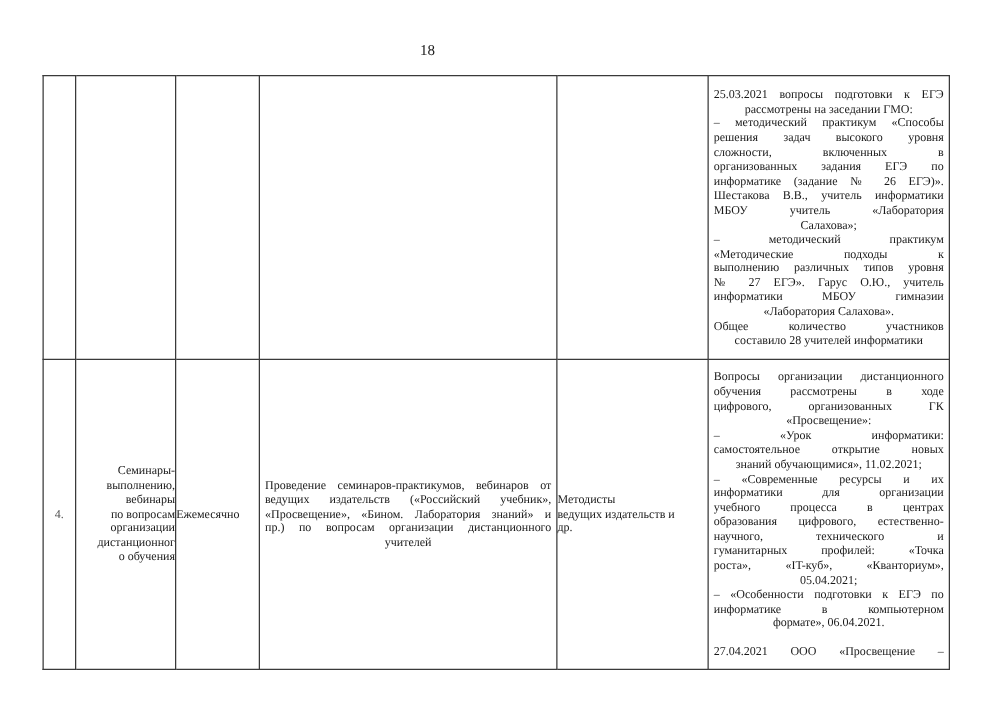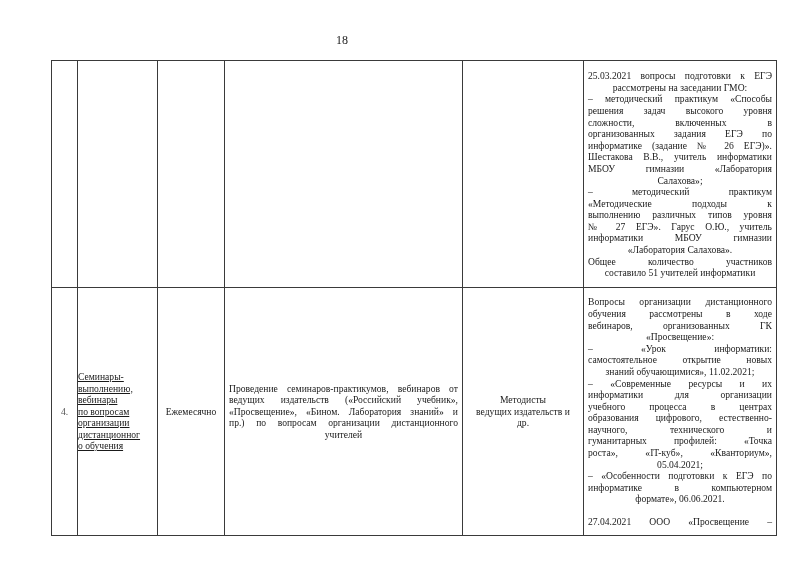--- a/index.html
+++ b/index.html
@@ -1,30 +1,30 @@
 <!DOCTYPE html>
 <html><head>
 <meta charset="utf-8">
 <style>
   html, body { margin:0; padding:0; background:#ffffff; }
   body { width:800px; height:566px; position:relative; overflow:hidden;
          font-family:"Liberation Serif", "DejaVu Serif", serif; color:#1a1a1a; }
   .page-number { position:absolute; top:33px; left:0; width:684px; text-align:center;
                  font-size:12px; }
-  table.doc-table { position:absolute; left:51px; top:60px; width:712px;
+  table.doc-table { position:absolute; left:34px; top:60px; width:712px;
                     border-collapse:collapse; table-layout:fixed; }
   table.doc-table td { border:1px solid #3a3a3a; padding:0; vertical-align:middle;
                        font-size:9.6px; line-height:11.6px; }
   table.doc-table tr.row-a { height:227px; }
   table.doc-table tr.row-b { height:248px; }
   td.c-num { width:25px; text-align:center; color:#555; }
-  td.c-name { width:79px; text-align:left;text-decoration:underline; }
-  td.c-term { width:66px; text-align:center; }
+  td.c-name { width:79px; text-align:right; }
+  td.c-term { width:66px; }
   td.c-desc { width:237px; text-align:justify;margin-left:20px; }
-  td.c-resp { width:120px; text-align:center; }
+  td.c-resp { width:120px; }
   td.c-res { width:184px; text-align:justify; vertical-align:top; }
   .pad { padding:0 4px !important; }
   .res-pad { padding:1px 4px 0 4px !important; }
   .line { display:block; }
   .j { text-align:justify; text-align-last:justify; display:block; }
   .l { text-align:center; display:block; }
   .gap { display:block; height:11px; }
 </style>
 </head>
 <body>
@@ -42,30 +42,30 @@
     <td class="c-res res-pad">
       <div>
             <span class="j">25.03.2021 вопросы подготовки к ЕГЭ</span>
             <span class="l">рассмотрены на заседании ГМО:</span>
             <span class="j">– методический практикум «Способы</span>
             <span class="j">решения задач высокого уровня</span>
             <span class="j">сложности, включенных в</span>
             <span class="j">организованных задания ЕГЭ по</span>
             <span class="j">информатике (задание № 26 ЕГЭ)».</span>
             <span class="j">Шестакова В.В., учитель информатики</span>
-            <span class="j">МБОУ гимназии «Лаборатория</span>
+            <span class="j">МБОУ учитель «Лаборатория</span>
             <span class="l">Салахова»;</span>
             <span class="j">– методический практикум</span>
             <span class="j">«Методические подходы к</span>
             <span class="j">выполнению различных типов уровня</span>
             <span class="j">№ 27 ЕГЭ». Гарус О.Ю., учитель</span>
             <span class="j">информатики МБОУ гимназии</span>
             <span class="l">«Лаборатория Салахова».</span>
             <span class="j">Общее количество участников</span>
-            <span class="l">составило 51 учителей информатики</span>
+            <span class="l">составило 28 учителей информатики</span>
           </div>
     </td>
   </tr>
   <tr class="row-b">
     <td class="c-num">4.</td>
     <td class="c-name">
       <div>
             <span class="line">Семинары-</span>
             <span class="line">выполнению,</span>
             <span class="line">вебинары</span>
@@ -89,35 +89,35 @@
       <div>
             <span class="line">Методисты</span>
             <span class="line">ведущих издательств и</span>
             <span class="line">др.</span>
           </div>
     </td>
     <td class="c-res res-pad">
       <div>
             <span class="j">Вопросы организации дистанционного</span>
             <span class="j">обучения рассмотрены в ходе</span>
-            <span class="j">вебинаров, организованных ГК</span>
+            <span class="j">цифрового, организованных ГК</span>
             <span class="l">«Просвещение»:</span>
             <span class="j">– «Урок информатики:</span>
             <span class="j">самостоятельное открытие новых</span>
             <span class="l">знаний обучающимися», 11.02.2021;</span>
             <span class="j">– «Современные ресурсы и их</span>
             <span class="j">информатики для организации</span>
             <span class="j">учебного процесса в центрах</span>
             <span class="j">образования цифрового, естественно-</span>
             <span class="j">научного, технического и</span>
             <span class="j">гуманитарных профилей: «Точка</span>
             <span class="j">роста», «IT-куб», «Кванториум»,</span>
             <span class="l">05.04.2021;</span>
             <span class="j">– «Особенности подготовки к ЕГЭ по</span>
             <span class="j">информатике в компьютерном</span>
-            <span class="l">формате», 06.06.2021.</span>
+            <span class="l">формате», 06.04.2021.</span>
             <span class="gap"></span>
             <span class="j">27.04.2021 ООО «Просвещение –</span>
           </div>
     </td>
   </tr>
 </tbody>
   </table>
 
 </body></html>

